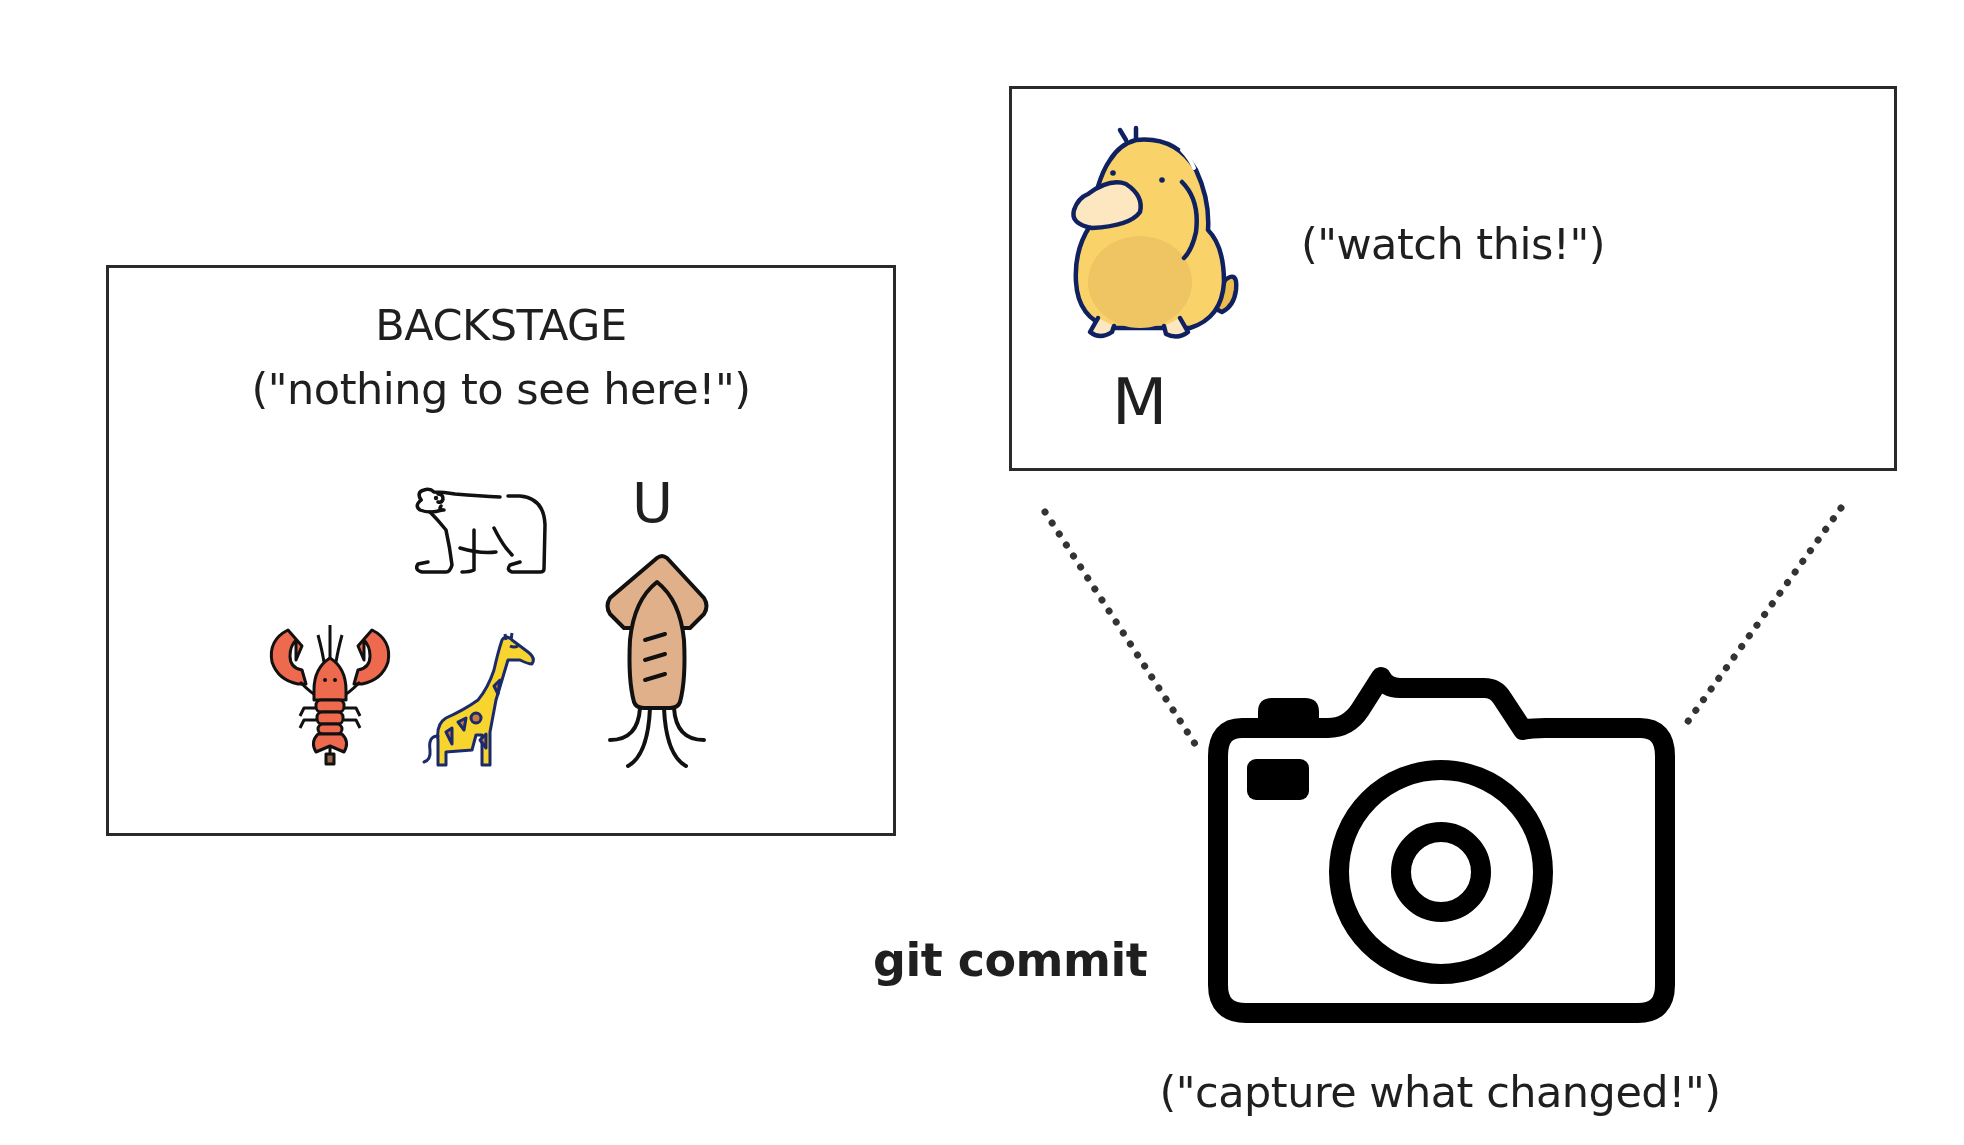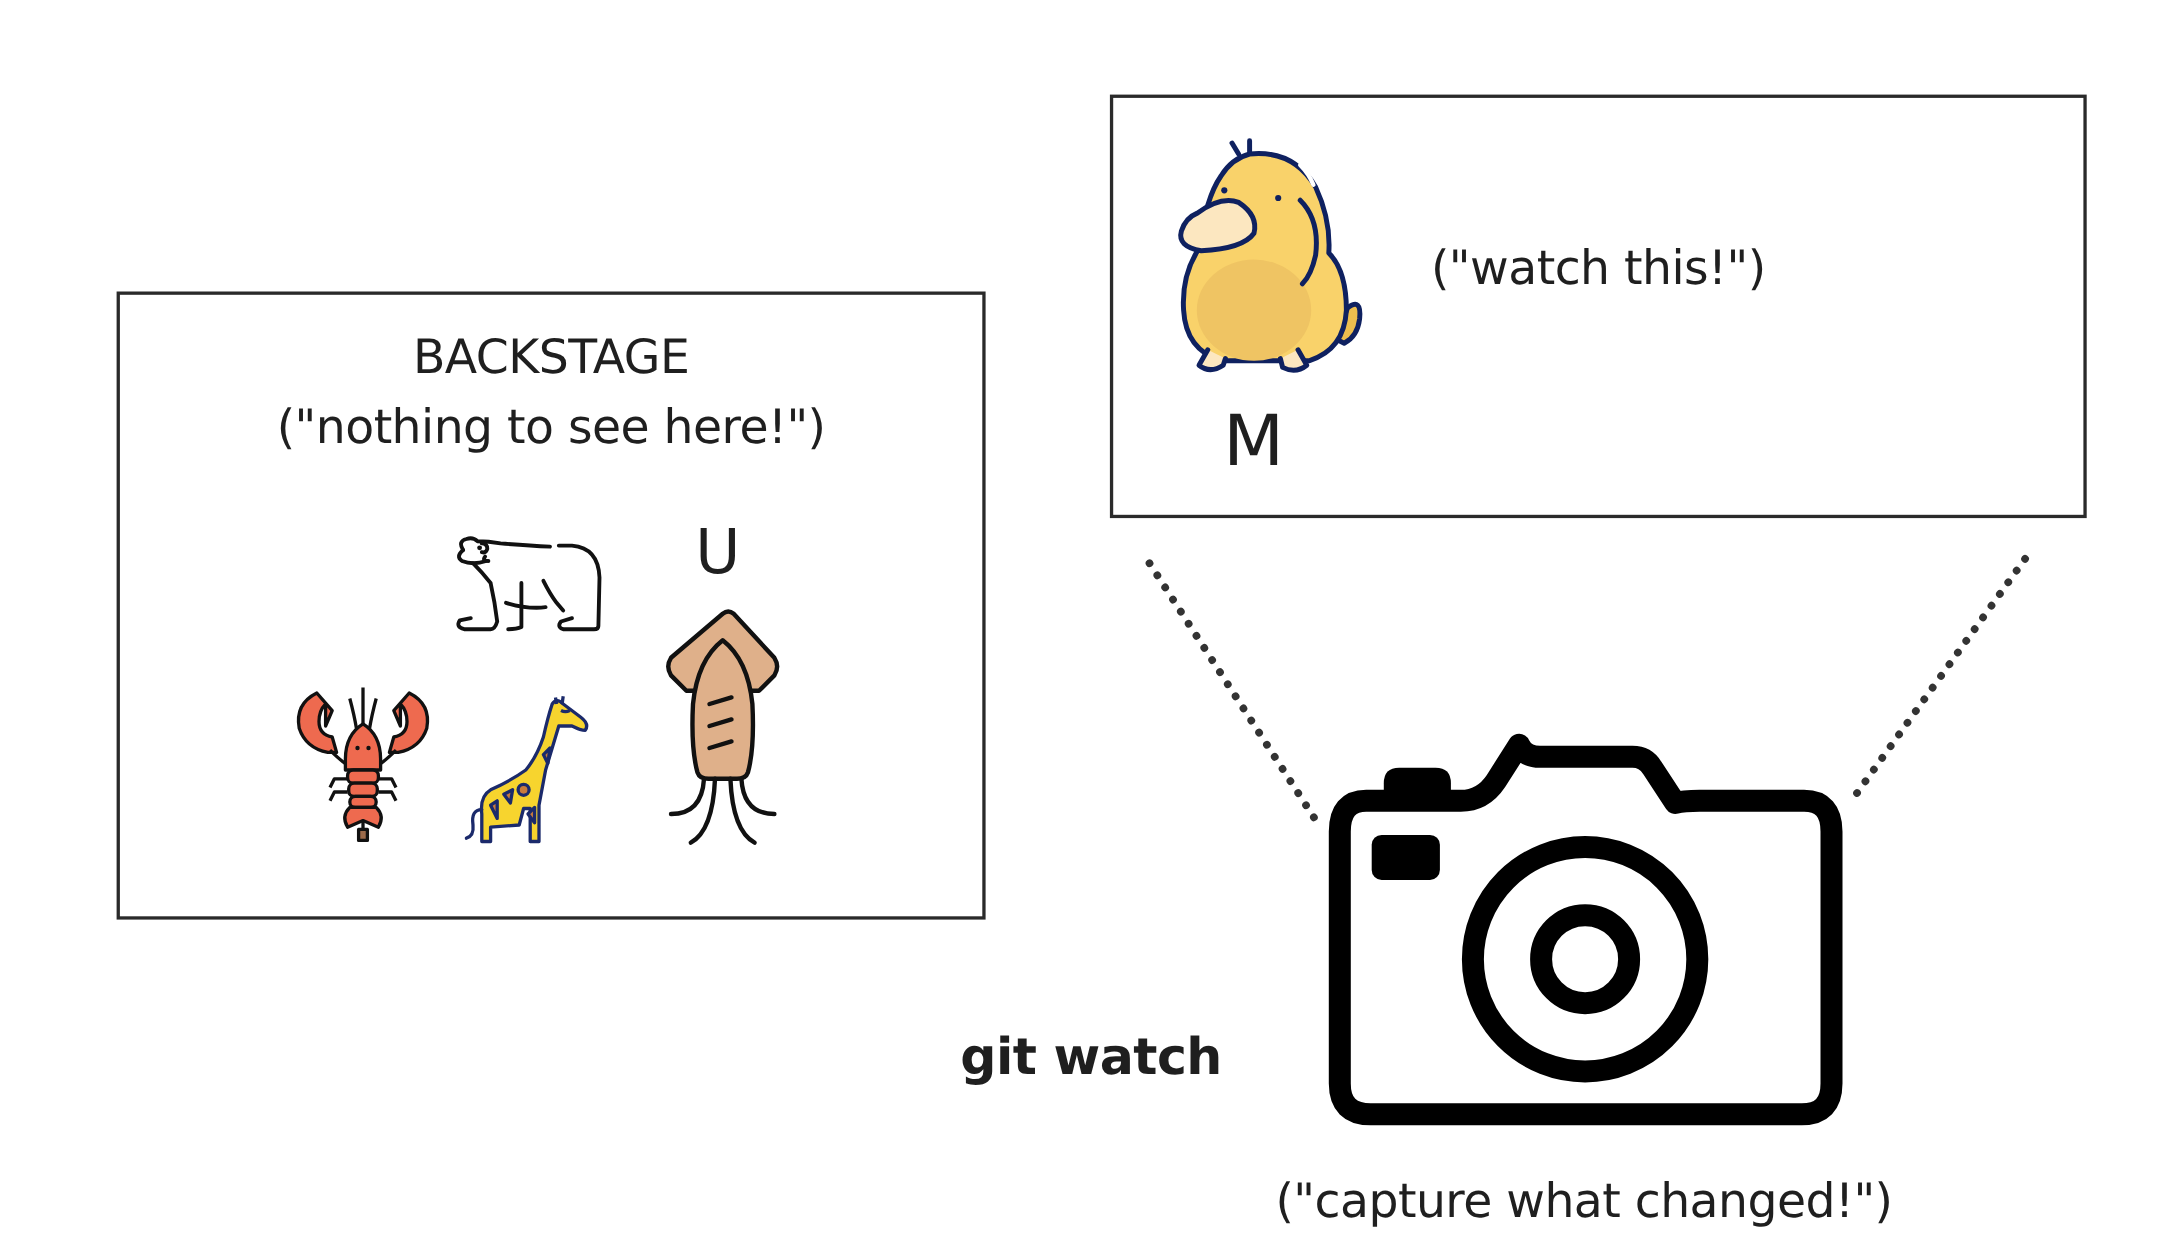--- a/index.html
+++ b/index.html
@@ -75,21 +75,21 @@
   <div>BACKSTAGE</div>
   <div>("nothing to see here!")</div>
 </div>
 <div class="box-title" id="stage-title">
   <div>("watch this!")</div>
 </div>
 
 <div class="status-letter" id="status-m">M</div>
 <div class="status-letter" id="status-u">U</div>
 
-<div class="abs" id="git-commit-label">git watch</div>
+<div class="abs" id="git-commit-label">git commit</div>
 <div class="abs" id="capture-label">("capture what changed!")</div>
 
 <svg class="layer" width="1964" height="1145" viewBox="0 0 1964 1145">
 
   <line x1="1045" y1="512" x2="1197" y2="747" stroke="#333333" stroke-width="7" stroke-linecap="round" stroke-dasharray="0.1 13"></line>
   <line x1="1841" y1="508" x2="1686" y2="724" stroke="#333333" stroke-width="7" stroke-linecap="round" stroke-dasharray="0.1 13"></line>
 
   <g>
 
     <path d="M1258,720 L1258,712 Q1258,698 1272,698 L1305,698 Q1319,698 1319,712 L1319,720 Z" fill="#000"></path>

